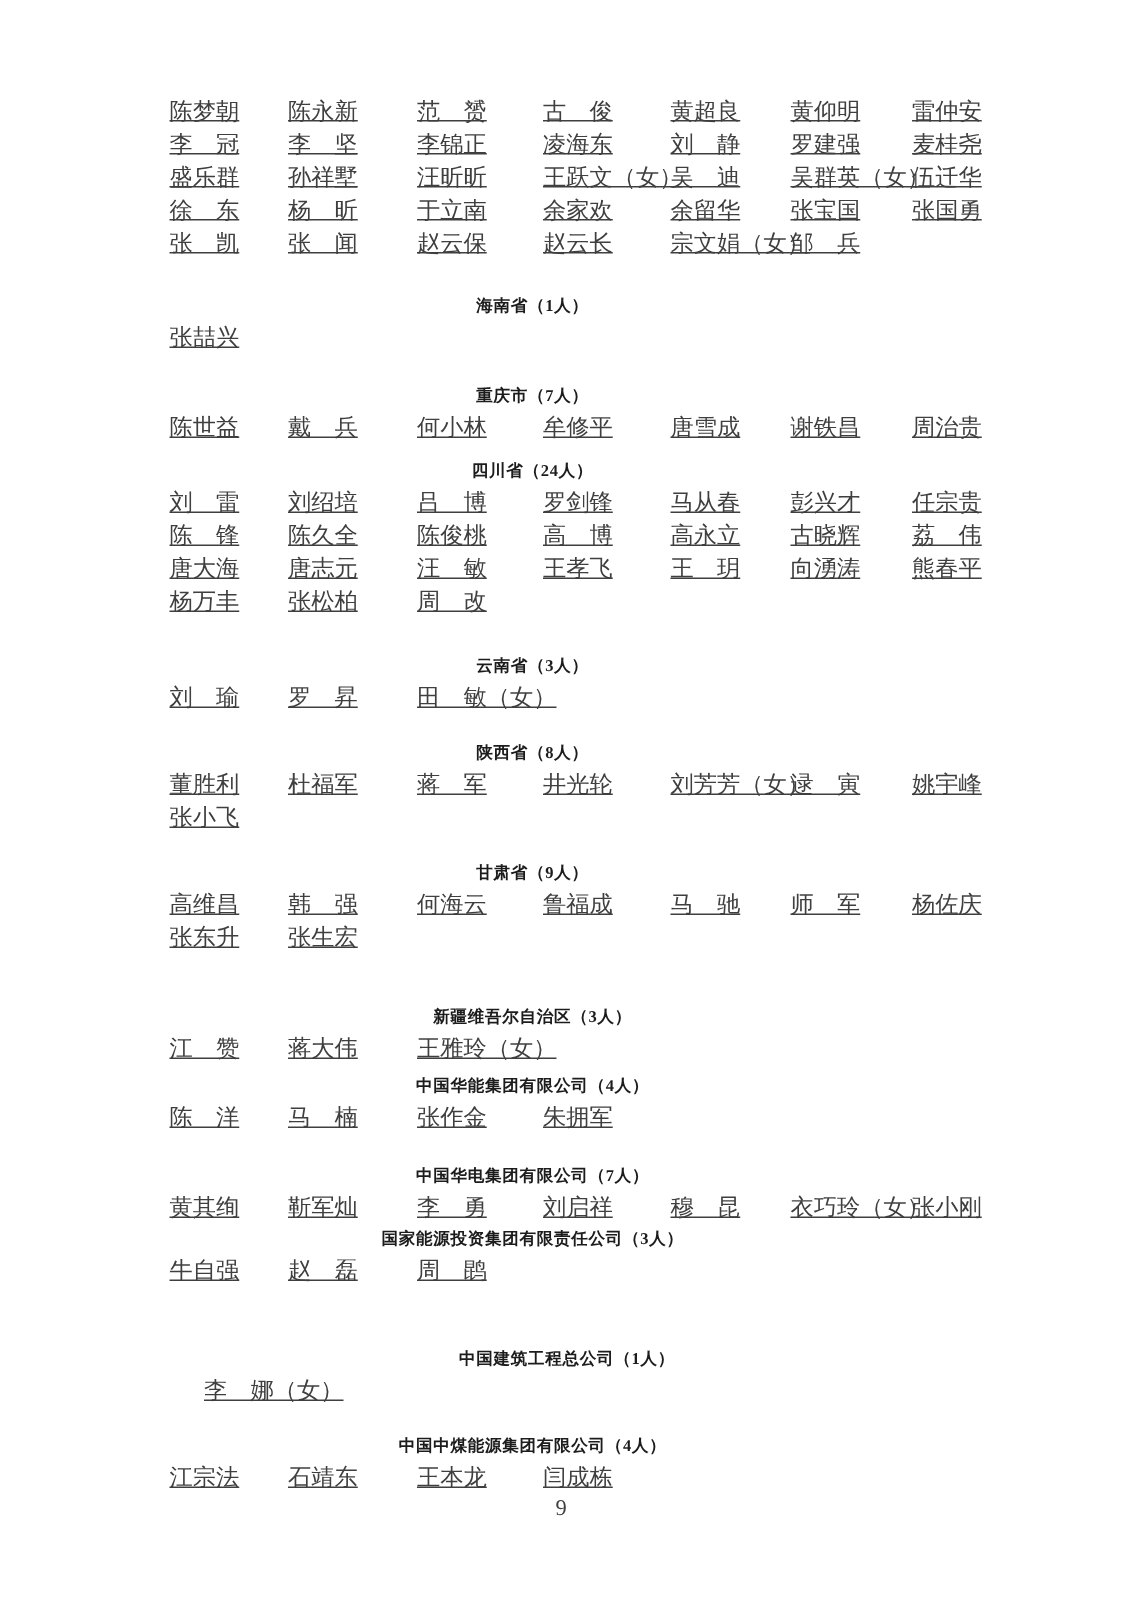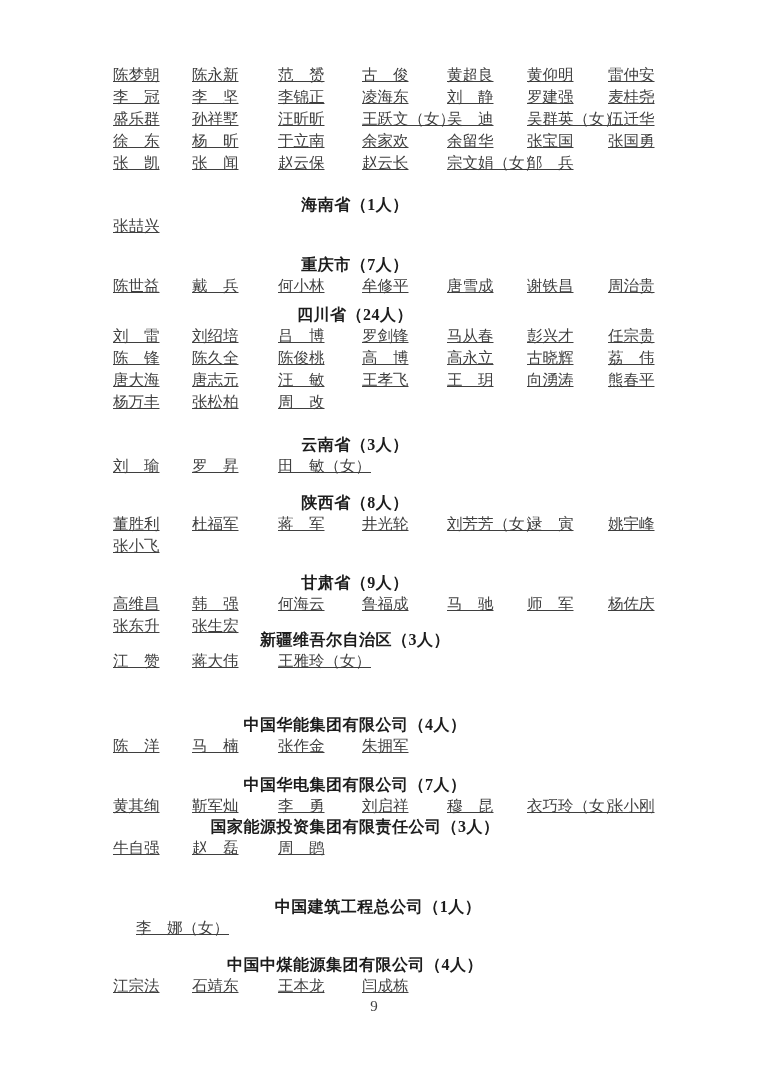--- a/index.html
+++ b/index.html
@@ -17,21 +17,21 @@
     color: #3f3f3f;
   }
   .section {
     position: absolute;
     left: 0;
     width: 763px;
   }
   .section-header {
     width: 710px;
     text-align: center;
-    font-size: 16px;
+    font-size: 11px;
     font-weight: bold;
     color: #1c1c1c;
     line-height: 21px;
     letter-spacing: 0.5px;
     white-space: nowrap;
   }
   .rows {
     margin-left: 113px;
     text-decoration: underline;
   }
@@ -208,21 +208,21 @@
             <span class="name-cell">马　驰</span>
             <span class="name-cell">师　军</span>
             <span class="name-cell">杨佐庆</span>
           </div>
           <div class="name-row">
             <span class="name-cell">张东升</span>
             <span class="name-cell">张生宏</span>
           </div>
         </div>
       </div>
-      <div class="section" style="top: 629px;">
+      <div class="section" style="top: 668px;">
         <div class="section-header">新疆维吾尔自治区（3人）</div>
         <div class="rows">
           <div class="name-row">
             <span class="name-cell">江　赞</span>
             <span class="name-cell">蒋大伟</span>
             <span class="name-cell">王雅玲（女）</span>
           </div>
         </div>
       </div>
       <div class="section" style="top: 714px;">

